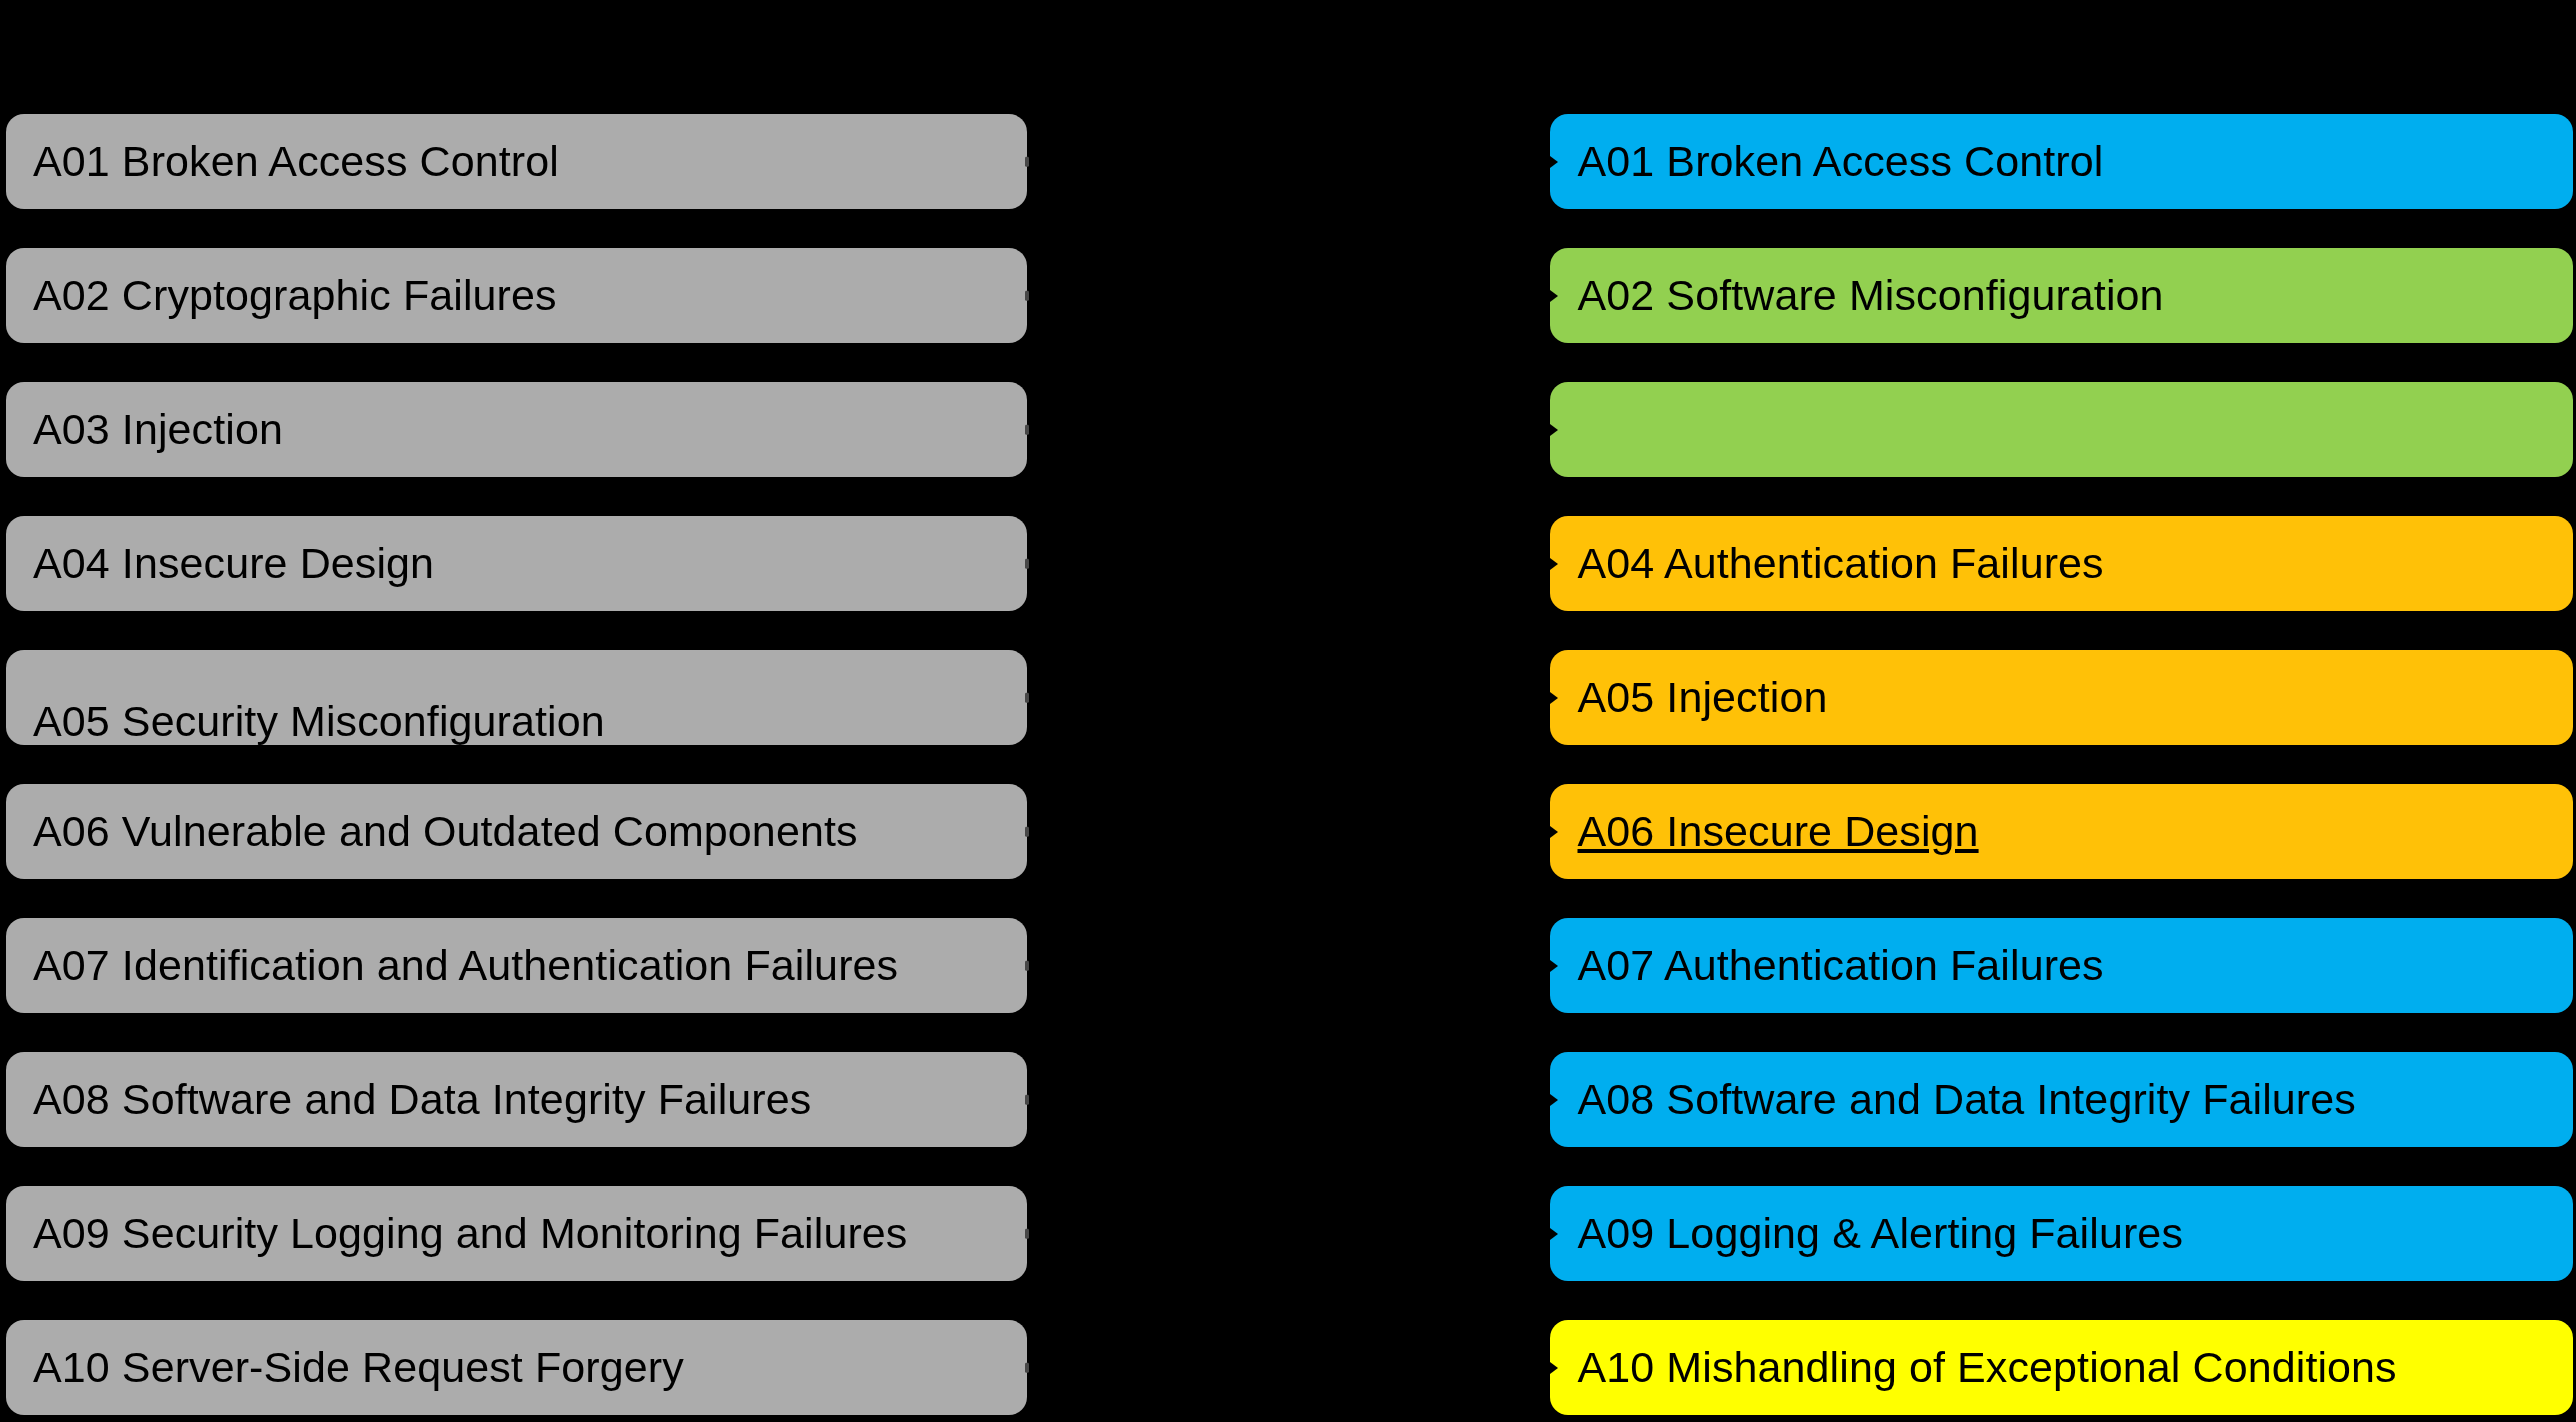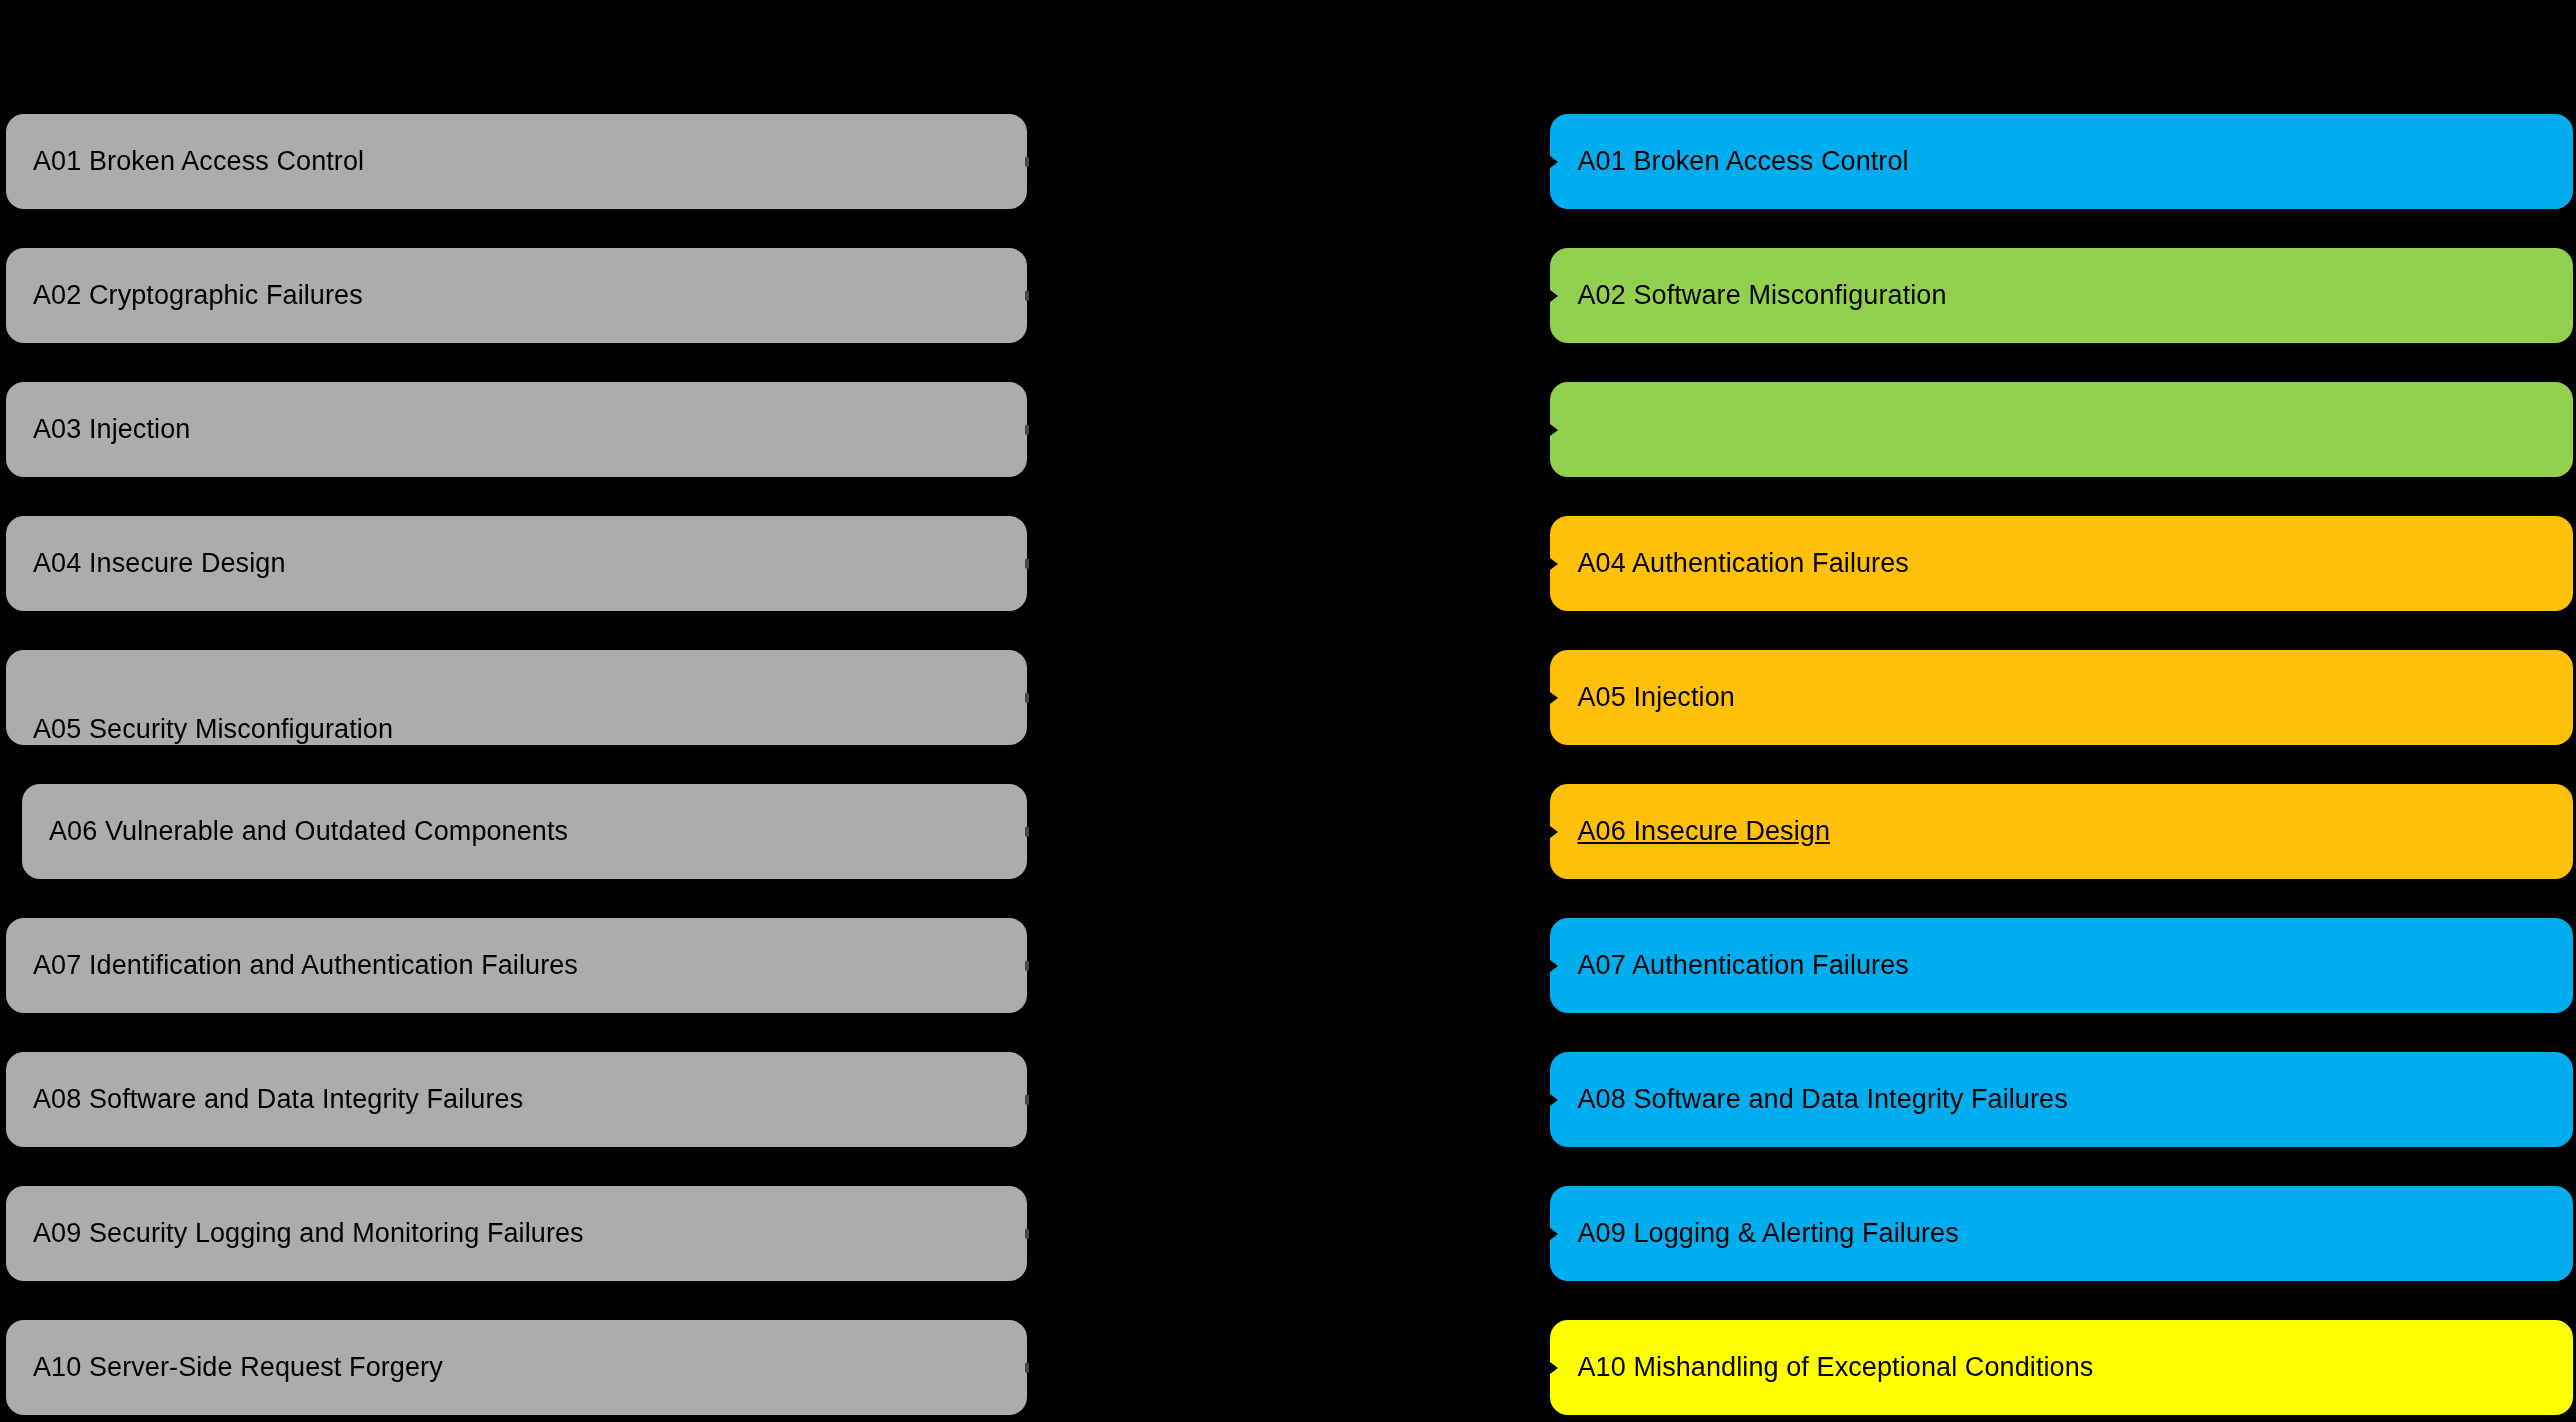--- a/index.html
+++ b/index.html
@@ -25,21 +25,21 @@
     position: relative;
     height: 95px;
     margin-bottom: 39px;
     border-radius: 18px;
     display: flex;
     align-items: center;
     box-sizing: border-box;
     padding-left: 27.5px;
   }
   .risk-label {
-    font-size: 27px;
+    font-size: 43px;
     line-height: 1.1;
     color: #000000;
     letter-spacing: 0.1px;
     white-space: nowrap;
   }
   
   .stub-out {
     position: absolute;
     right: -2.8px;
     top: 50%;
@@ -79,21 +79,21 @@
         <div class="stub-out"></div>
       </div>
       <div class="risk-box" style="background: rgb(172, 172, 172);">
         <span class="risk-label">A04 Insecure Design</span>
         <div class="stub-out"></div>
       </div>
       <div class="risk-box" style="background: rgb(172, 172, 172); align-items: flex-end;">
         <span class="risk-label">A05 Security Misconfiguration</span>
         <div class="stub-out"></div>
       </div>
-      <div class="risk-box" style="background: rgb(172, 172, 172); margin-left: 16px;">
+      <div class="risk-box" style="background: rgb(172, 172, 172);">
         <span class="risk-label">A06 Vulnerable and Outdated Components</span>
         <div class="stub-out"></div>
       </div>
       <div class="risk-box" style="background: rgb(172, 172, 172);">
         <span class="risk-label">A07 Identification and Authentication Failures</span>
         <div class="stub-out"></div>
       </div>
       <div class="risk-box" style="background: rgb(172, 172, 172);">
         <span class="risk-label">A08 Software and Data Integrity Failures</span>
         <div class="stub-out"></div>

